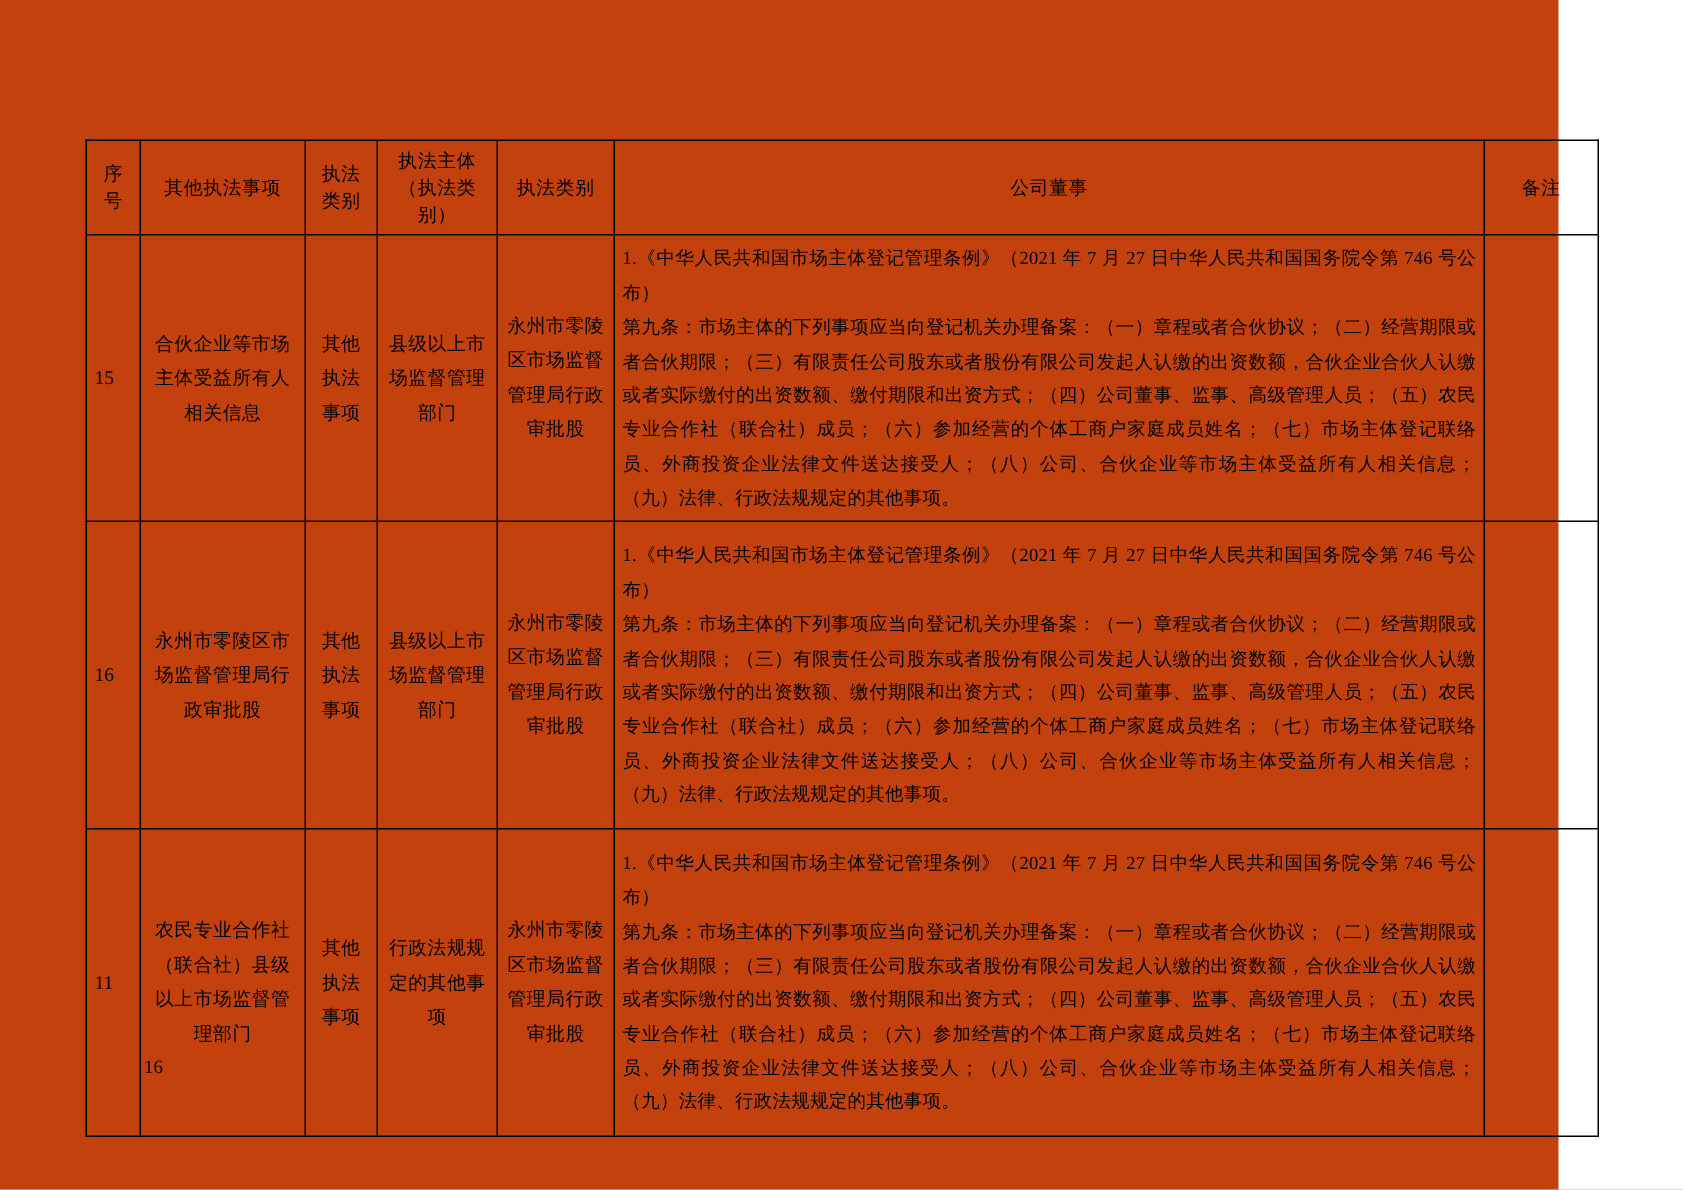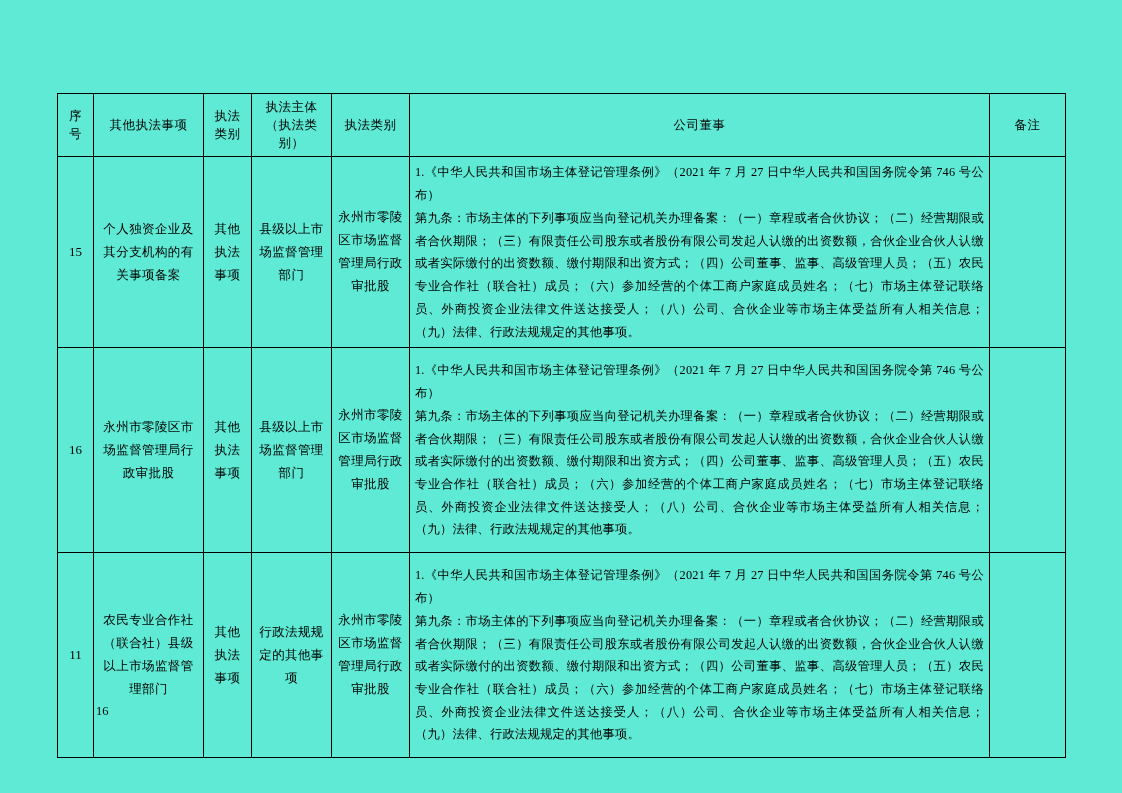--- a/index.html
+++ b/index.html
@@ -12,23 +12,23 @@
     height: 793px;
     font-family: "Liberation Serif", "DejaVu Serif", serif;
     color: #000000;
     position: relative;
     overflow: hidden;
   }
   .page {
     position: absolute;
     left: 0;
     top: 0;
-    width: 1122px;
+    width: 1039px;
     height: 793px;
-    background: #5eead4;
+    background: #c2410c;
   }
   .doc-table {
     position: absolute;
     left: 57px;
     top: 93px;
     width: 1008px;
     border-collapse: collapse;
     table-layout: fixed;
   }
   .doc-table td, .doc-table th {
@@ -54,21 +54,20 @@
     letter-spacing: 0.5px;
     height: 42px;
   }
   .cell-center {
     text-align: center;
     font-size: 12.5px;
     line-height: 1.85;
     letter-spacing: 0.4px;
   }
   .cell-seq {
-    text-align: center;
     font-size: 13px;
   }
   .cell-basis {
     text-align: justify;
     text-justify: inter-ideograph;
     font-size: 12.3px;
     line-height: 1.85;
     letter-spacing: 0.2px;
     vertical-align: top;
     padding: 8px 8px 8px 7px;
@@ -117,21 +116,21 @@
         <td>执法类别</td>
         <td>执法主体（执法类别）</td>
         <td>执法类别</td>
         <td>公司董事</td>
         <td>备注</td>
       </tr>
     </thead>
     <tbody>
       <tr class="row-15">
         <td class="cell-seq">15</td>
-        <td class="cell-center">个人独资企业及其分支机构的有关事项备案</td>
+        <td class="cell-center">合伙企业等市场主体受益所有人相关信息</td>
         <td class="cell-center">其他执法事项</td>
         <td class="cell-center">县级以上市场监督管理部门</td>
         <td class="cell-center">永州市零陵区市场监督管理局行政审批股</td>
         <td class="cell-basis">
           <p>1.《中华人民共和国市场主体登记管理条例》（2021 年 7 月 27 日中华人民共和国国务院令第 746 号公布）</p>
           <p class="indent">第九条：市场主体的下列事项应当向登记机关办理备案：（一）章程或者合伙协议；（二）经营期限或者合伙期限；（三）有限责任公司股东或者股份有限公司发起人认缴的出资数额，合伙企业合伙人认缴或者实际缴付的出资数额、缴付期限和出资方式；（四）公司董事、监事、高级管理人员；（五）农民专业合作社（联合社）成员；（六）参加经营的个体工商户家庭成员姓名；（七）市场主体登记联络员、外商投资企业法律文件送达接受人；（八）公司、合伙企业等市场主体受益所有人相关信息；（九）法律、行政法规规定的其他事项。</p>
         </td>
         <td class="cell-remark"></td>
       </tr>
       <tr class="row-16">

